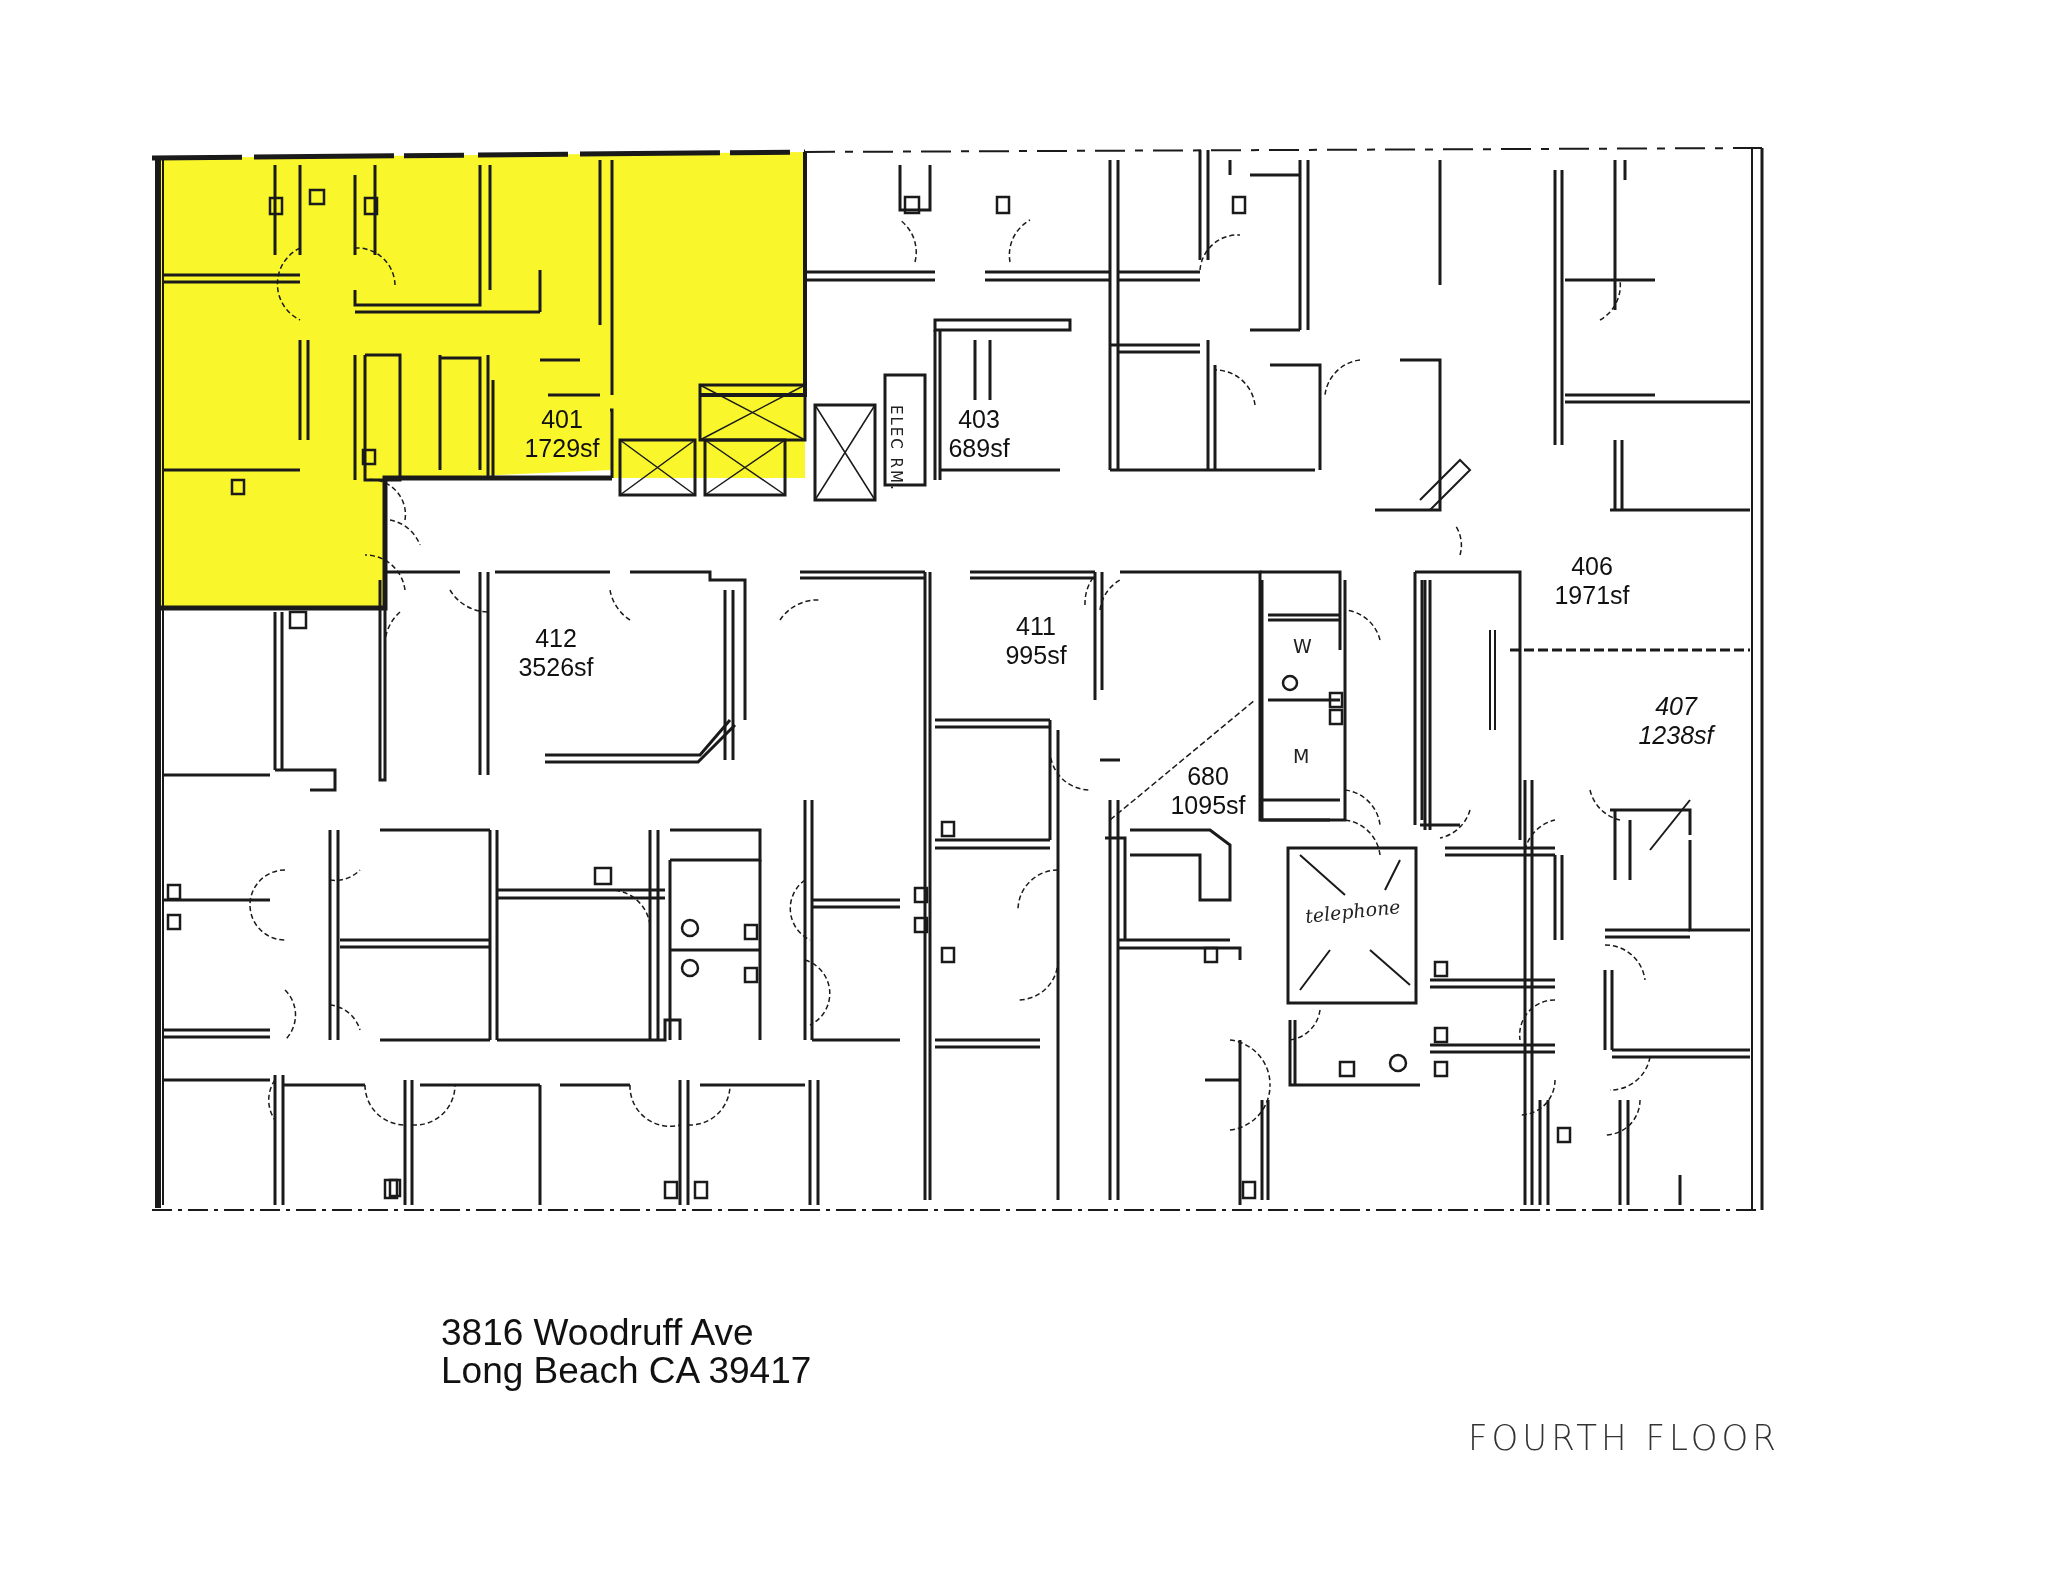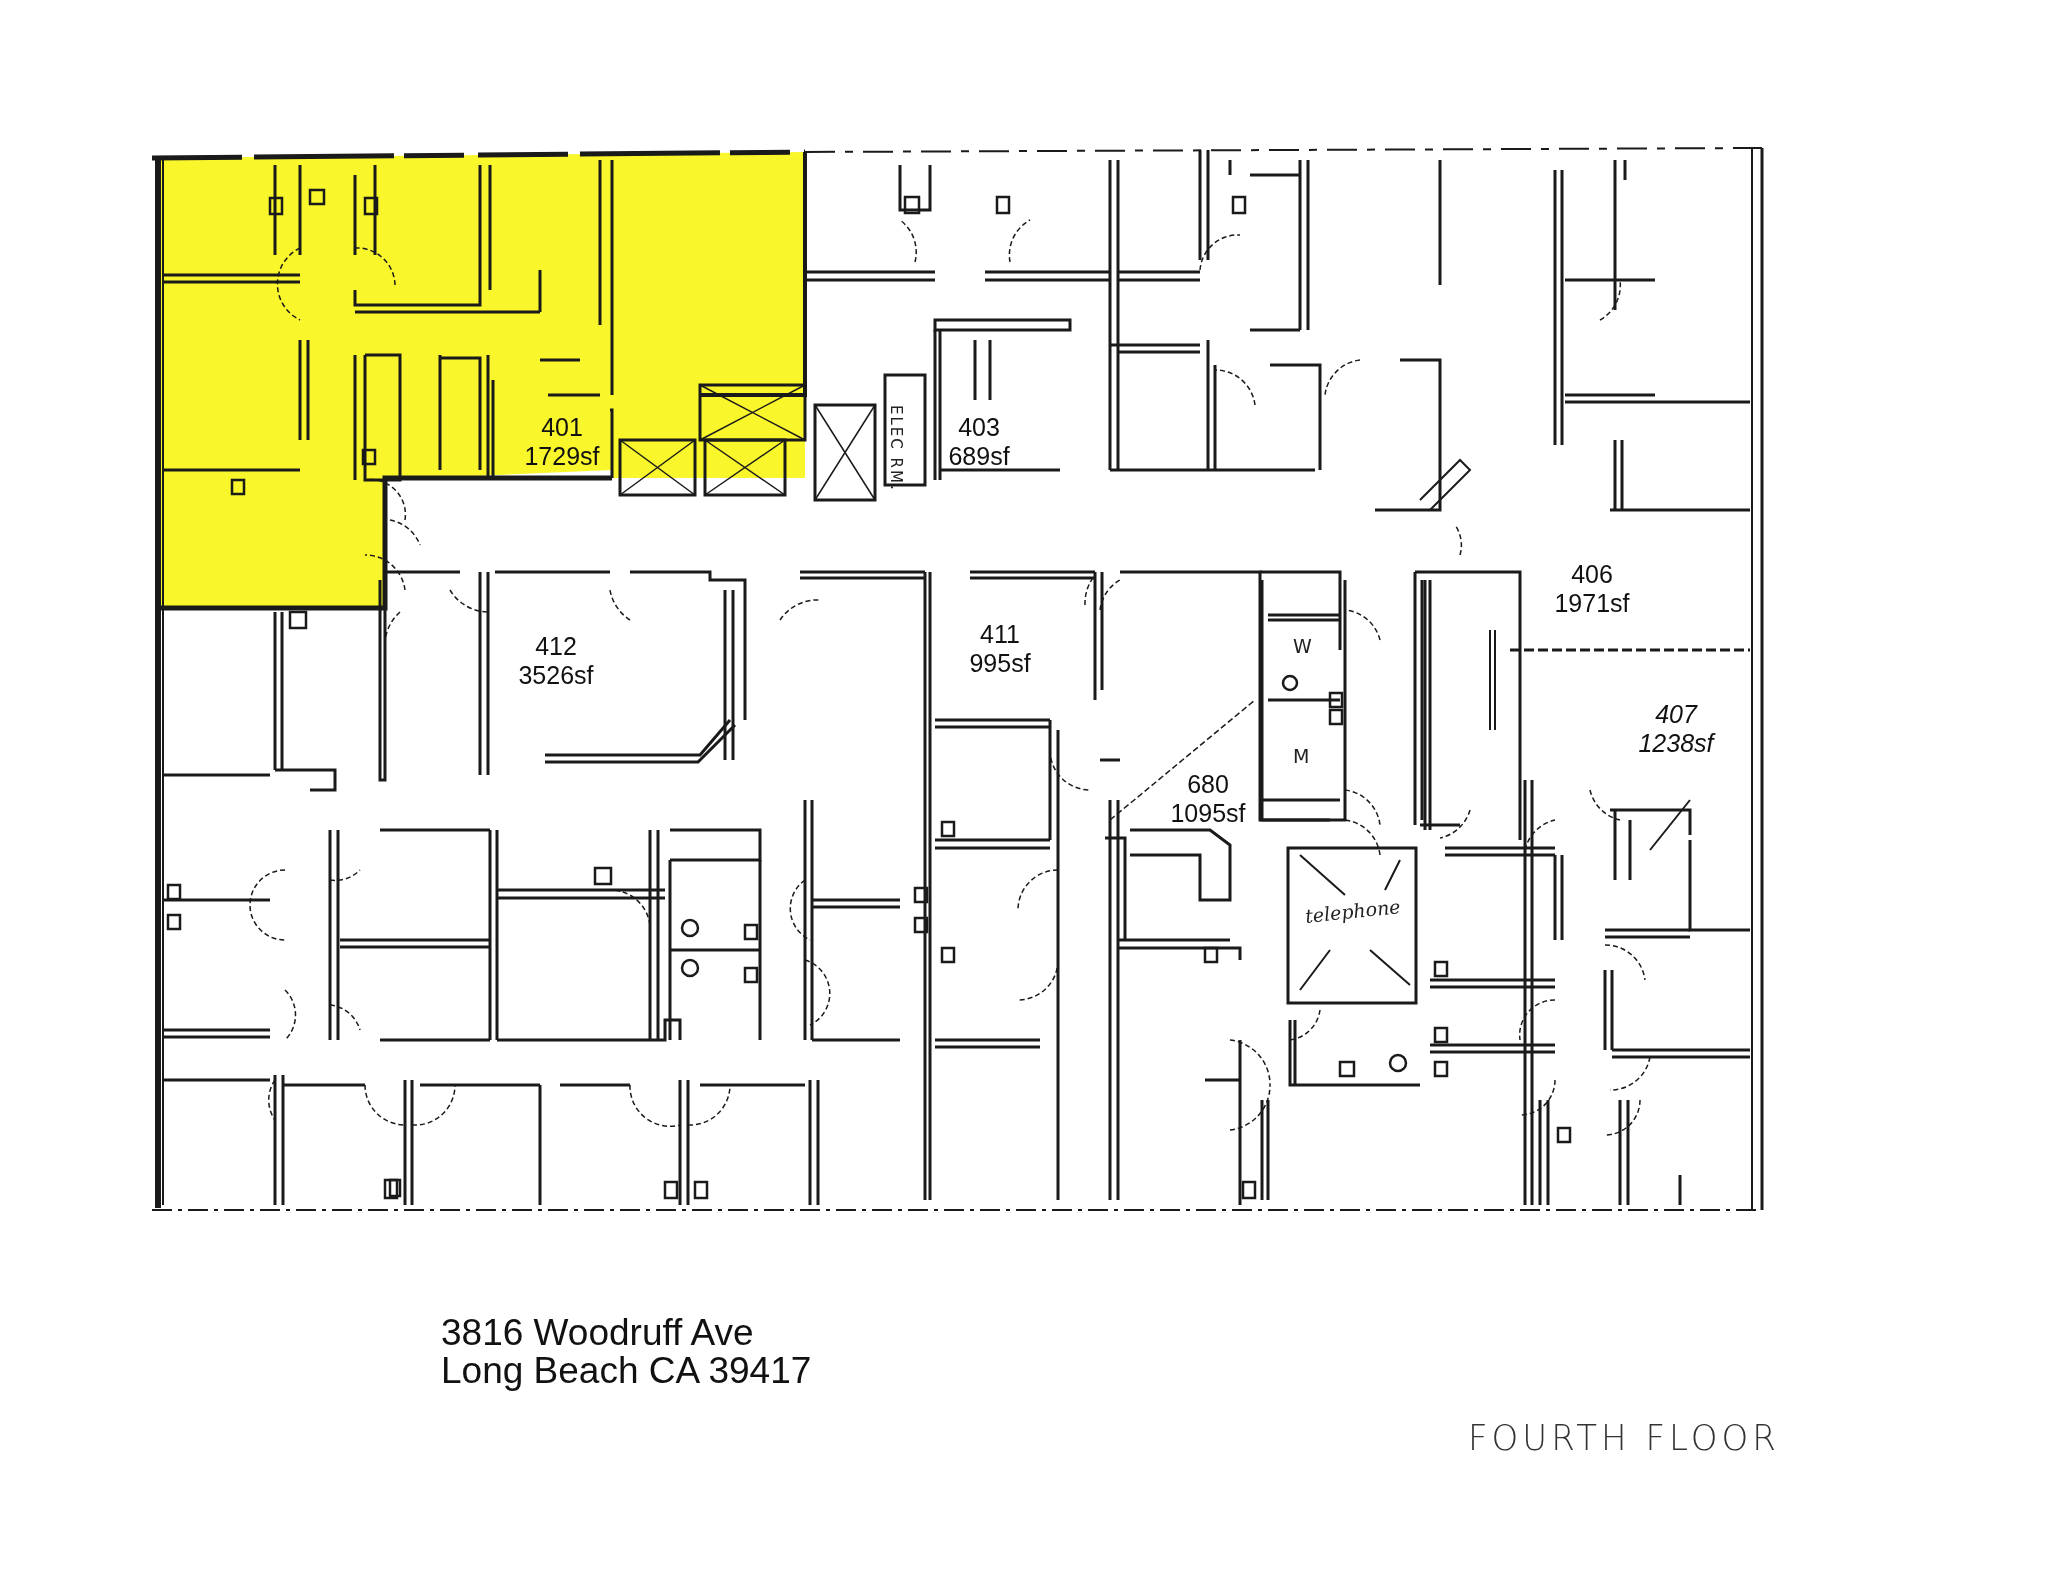--- a/index.html
+++ b/index.html
@@ -1,18 +1,18 @@
 <!DOCTYPE html>
 <html><head>
 <meta charset="utf-8">
 <style>
   html, body { margin:0; padding:0; background:#ffffff; }
   body { width:2048px; height:1583px; position:relative; overflow:hidden; font-family:"Liberation Sans", sans-serif; }
   #plan { position:absolute; left:0; top:0; width:2048px; height:1583px; }
-  .room-label { position:absolute; text-align:center; font-family:"Liberation Sans", sans-serif; color:#111; font-size:25px; line-height:29px; transform:translateX(-50%); white-space:nowrap;margin-top:8px; }
+  .room-label { position:absolute; text-align:center; font-family:"Liberation Sans", sans-serif; color:#111; font-size:25px; line-height:29px; transform:translateX(-50%); white-space:nowrap; }
   .address { position:absolute; left:441px; top:1314px; font-size:37px; line-height:38px; color:#111; font-family:"Liberation Sans", sans-serif; }
   .floor-title { position:absolute; left:1468px; top:1417px; font-size:34px; letter-spacing:4px; color:#333; font-family:"DejaVu Sans", sans-serif; font-weight:200; transform:scaleY(1.05); }
   .telephone { position:absolute; left:1305px; top:900px; font-family:"DejaVu Serif", serif; font-style:italic; font-size:19px; color:#222; transform:rotate(-6deg); }
   .elec { position:absolute; left:905px; top:405px; font-size:15px; color:#222; transform:rotate(90deg); transform-origin:left top; white-space:nowrap; font-family:"DejaVu Sans", sans-serif; letter-spacing:2px; }
   .wm { position:absolute; font-size:19px; color:#222; font-family:"DejaVu Sans", sans-serif; }
 </style>
 </head>
 <body>
 
 <svg id="plan" viewBox="0 0 2048 1583" xmlns="http://www.w3.org/2000/svg">
@@ -266,21 +266,21 @@
   <div>1971sf</div>
 </div>
 <div class="room-label" style="left:1676px; top:692px;font-style:italic;">
   <div>407</div>
   <div>1238sf</div>
 </div>
 <div class="room-label" style="left:1208px; top:762px;">
   <div>680</div>
   <div>1095sf</div>
 </div>
-<div class="room-label" style="left:1000px; top:612px;">
+<div class="room-label" style="left:1036px; top:612px;">
   <div>411</div>
   <div>995sf</div>
 </div>
 <div class="room-label" style="left:556px; top:624px;">
   <div>412</div>
   <div>3526sf</div>
 </div>
 
 <div class="telephone">telephone</div>
 <div class="elec">ELEC RM.</div>

